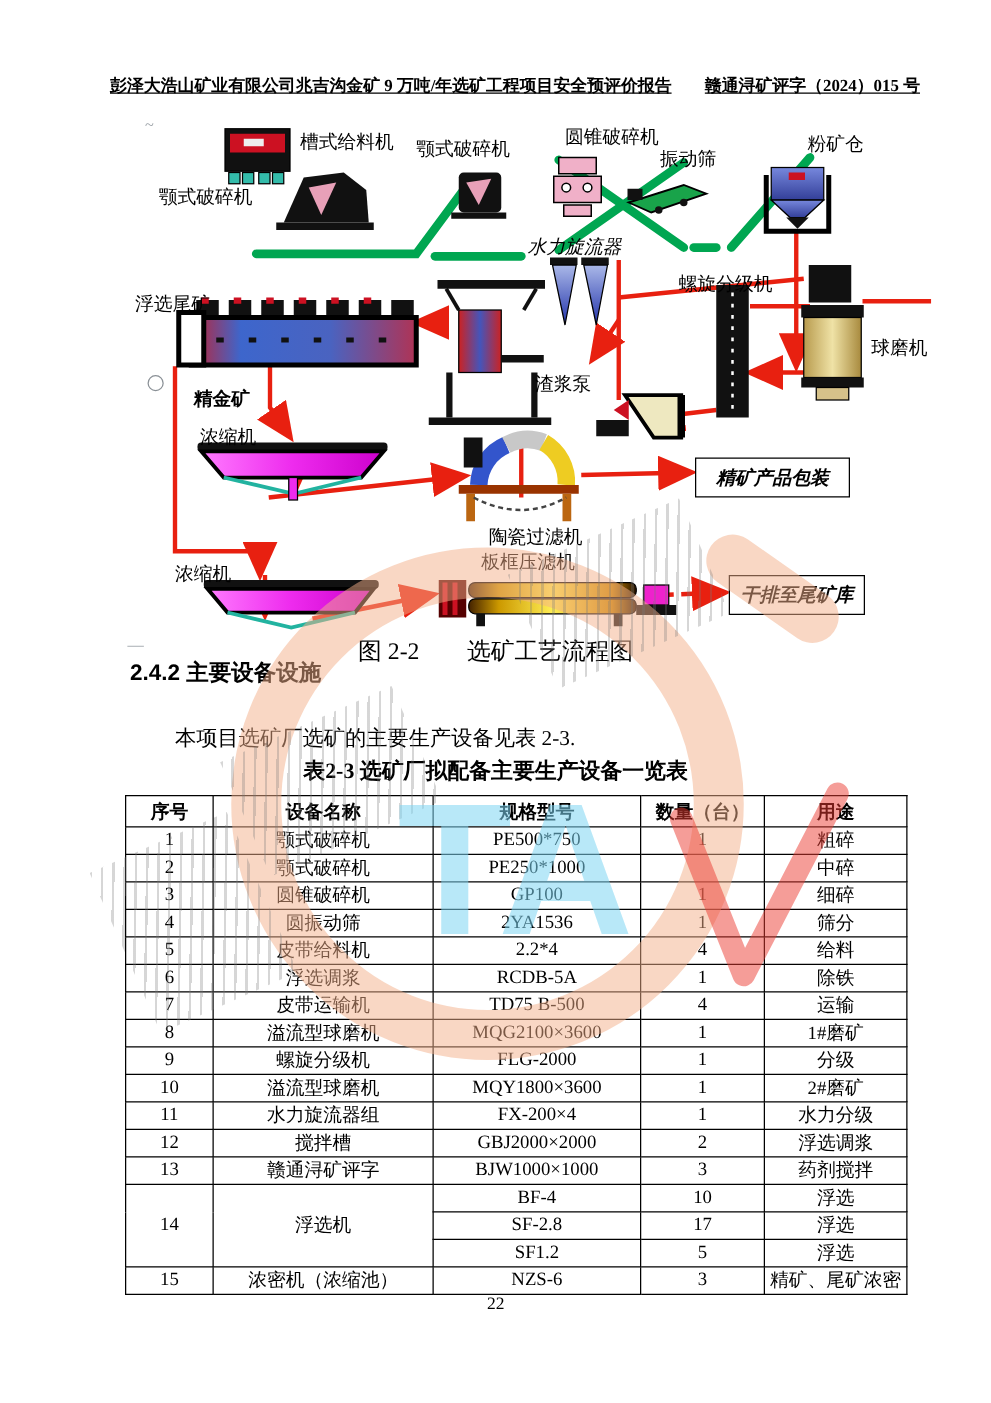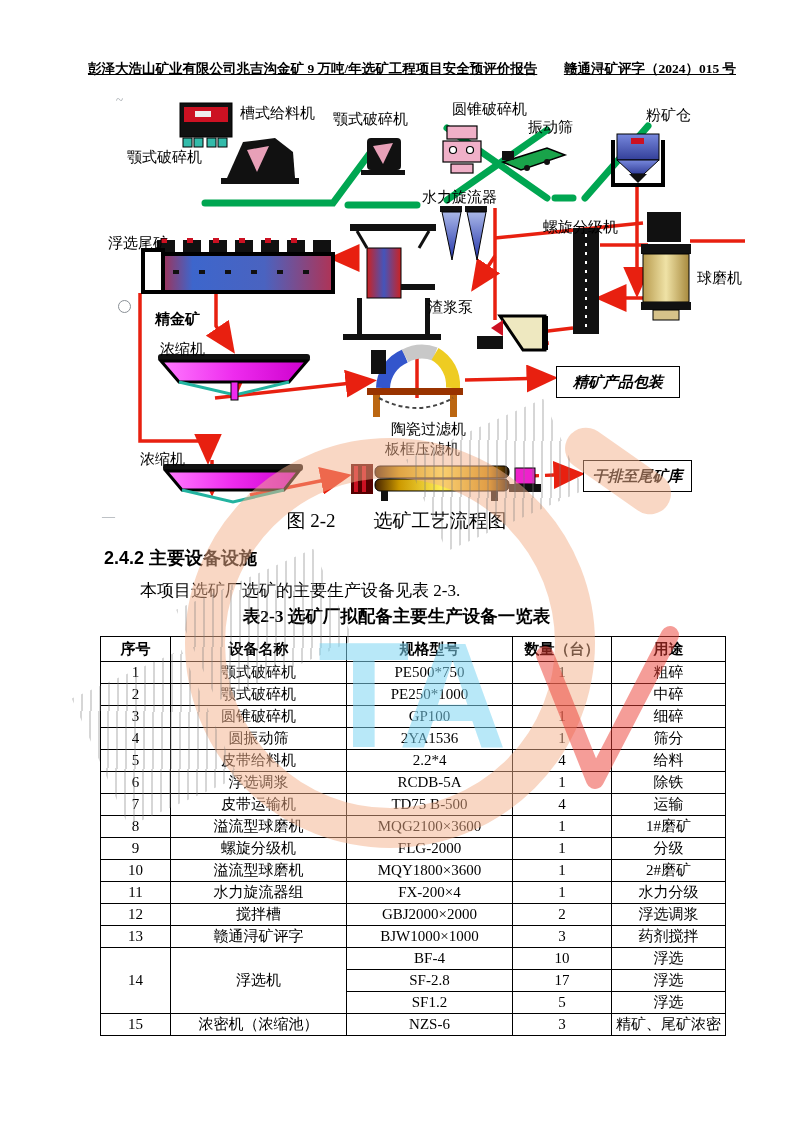--- a/index.html
+++ b/index.html
@@ -8,21 +8,21 @@
   
   .doc-header{position:absolute;left:88px;top:60px;width:648px;display:flex;
               justify-content:space-between;font-size:13.5px;font-weight:bold;white-space:nowrap;gap:26px;}
   .doc-header span{text-decoration:underline;}
   
   .flow{position:absolute;left:95px;top:88px;width:650px;height:440px;}
   .flabel{position:absolute;font-size:15px;white-space:nowrap;}
   .fbox{position:absolute;border:1.5px solid #000;background:#fff;font-size:15px;font-weight:bold;
         display:flex;align-items:center;justify-content:center;white-space:nowrap;font-style:italic;}
   .caption{position:absolute;left:0;top:508px;width:793px;text-align:center;font-size:19px;}
-  .heading{position:absolute;left:104px;top:546px;font-size:18px;font-weight:bold;
+  .heading{position:absolute;left:104px;top:526px;font-size:18px;font-weight:bold;
            font-family:"Liberation Sans","DejaVu Sans",sans-serif;}
   .para{position:absolute;left:140px;top:579px;font-size:17px;}
   .tbl-title{position:absolute;left:0;top:604px;width:793px;text-align:center;font-size:17.5px;font-weight:bold;}
   
   .eqtable{position:absolute;left:100px;top:636px;width:625px;border-collapse:collapse;
            table-layout:fixed;font-size:15px;}
   .eqtable th,.eqtable td{border:1.4px solid #000;text-align:center;padding:0 2px;height:21px;
            overflow:hidden;white-space:nowrap;}
   .eqtable th{font-weight:bold;height:24px;}
   .pagenum{position:absolute;left:0;top:1036px;width:793px;text-align:center;font-size:14px;}
@@ -280,21 +280,21 @@
       </g>
     </svg>
 
     
     <div class="flabel" style="left:32px;top:60px;">颚式破碎机</div>
     <div class="flabel" style="left:145px;top:16px;">槽式给料机</div>
     <div class="flabel" style="left:238px;top:22px;">颚式破碎机</div>
     <div class="flabel" style="left:357px;top:12px;">圆锥破碎机</div>
     <div class="flabel" style="left:433px;top:30px;">振动筛</div>
     <div class="flabel" style="left:551px;top:18px;">粉矿仓</div>
-    <div class="flabel" style="left:327px;top:100px;">水力旋流器</div>
+    <div class="flabel" style="left:327px;top:100px;font-style:italic;">水力旋流器</div>
     <div class="flabel" style="left:13px;top:146px;">浮选尾矿</div>
     <div class="flabel" style="left:448px;top:130px;">螺旋分级机</div>
     <div class="flabel" style="left:602px;top:181px;">球磨机</div>
     <div class="flabel" style="left:333px;top:210px;">渣浆泵</div>
     <div class="flabel" style="left:60px;top:222px;font-weight:bold;">精金矿</div>
     <div class="flabel" style="left:65px;top:252px;">浓缩机</div>
     <div class="flabel" style="left:296px;top:332px;">陶瓷过滤机</div>
     <div class="flabel" style="left:45px;top:362px;">浓缩机</div>
     <div class="flabel" style="left:290px;top:352px;">板框压滤机</div>
 
@@ -439,20 +439,21 @@
         <tr>
           <td>15</td>
           <td>浓密机（浓缩池）</td>
           <td>NZS-6</td>
           <td>3</td>
           <td>精矿、尾矿浓密</td>
         </tr>
       </tbody>
   </table>
 
+  <div class="pagenum">22</div>
 
   <div class="wm">
     <div class="wm-ring"></div>
     <div class="wm-blob"></div>
     <div class="wm-hatch" style="left:190px;top:575px;width:150px;height:100px;"></div>
     <div class="wm-hatch" style="left:420px;top:425px;width:150px;height:100px;"></div>
     <div class="wm-hatch" style="left:95px;top:668px;width:120px;height:140px;"></div>
     <div class="wm-letters">TA</div>
     <svg width="793" height="1122" style="position:absolute;left:0;top:0;">
       <polyline points="545,655 595,780 670,635" fill="none" stroke="rgba(235,60,50,0.5)" stroke-width="18" stroke-linecap="round" stroke-linejoin="round"></polyline>

